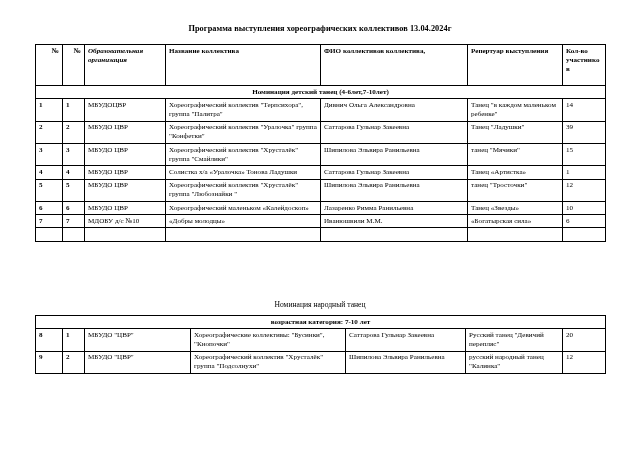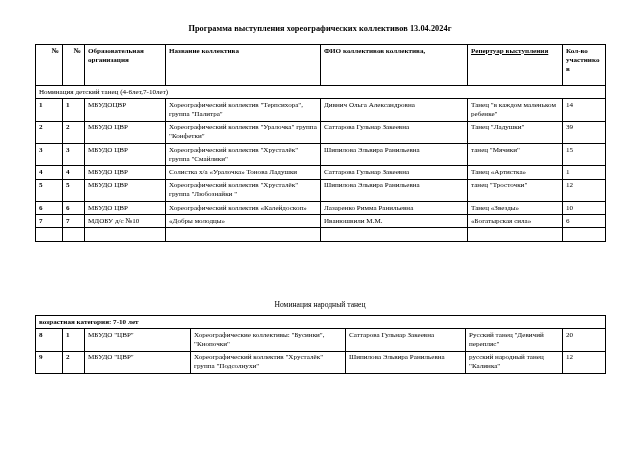--- a/index.html
+++ b/index.html
@@ -47,31 +47,32 @@
     overflow-wrap: break-word;
   }
   
   #table-nomination-children {
     top: 44px;
     left: 35px;
     width: 570px;
   }
   .c-num      { width: 27px; text-align: right; }
   .c-num2     { width: 22px; text-align: right; }
-  .c-org      { width: 81px; }
+  .c-org      { width: 81px; font-style: italic; }
   .c-coll     { width: 155px; }
   .c-lead     { width: 147px; }
-  .c-rep      { width: 95px; text-decoration: underline; }
+  .c-rep      { width: 95px; }
   .c-cnt      { width: 43px; text-align: left; }
 
   .hdr td { font-weight: bold; height: 37px; }
   .idx { font-weight: bold; }
 
   .section-row td {
-    font-weight: normal;
+    text-align: center;
+    font-weight: bold;
     padding-top: 3px;
     padding-bottom: 3px;
   }
   .blank-row td { height: 10px; border-left: 1px solid #000; }
 
   
   .mid-heading {
     position: absolute;
     top: 300px;
     left: 0;
@@ -89,21 +90,21 @@
   }
   .f-num   { width: 27px; text-align: right; }
   .f-num2  { width: 22px; text-align: right; }
   .f-org   { width: 106px; }
   .f-coll  { width: 155px; }
   .f-lead  { width: 120px; }
   .f-rep   { width: 97px; }
   .f-cnt   { width: 43px; text-align: right; }
 
   .age-row td {
-    text-align: left;
+    text-align: center;
     font-weight: bold;
     padding-top: 3.5px;
     padding-bottom: 3.5px;
   }
 </style>
 </head>
 <body>
 
 <div class="page">
 
@@ -181,21 +182,21 @@
         <td>Хореографический коллектив "Хрусталёк" группа "Любознайки "</td>
         <td>Шипилова Эльвира Ранильевна</td>
         <td>танец "Тросточки"</td>
         <td>12</td>
       </tr>
 
       <tr>
         <td class="idx">6</td>
         <td class="idx">6</td>
         <td>МБУДО ЦВР</td>
-        <td>Хореографический коллектив «Калейдоскоп»</td>
+        <td>Хореографический маленьком «Калейдоскоп»</td>
         <td>Лазаренко Римма Ранильевна</td>
         <td>Танец «Звезды»</td>
         <td>10</td>
       </tr>
 
       <tr>
         <td class="idx">7</td>
         <td class="idx">7</td>
         <td>МДОБУ д/с №10</td>
         <td>«Добры молодцы»</td>

